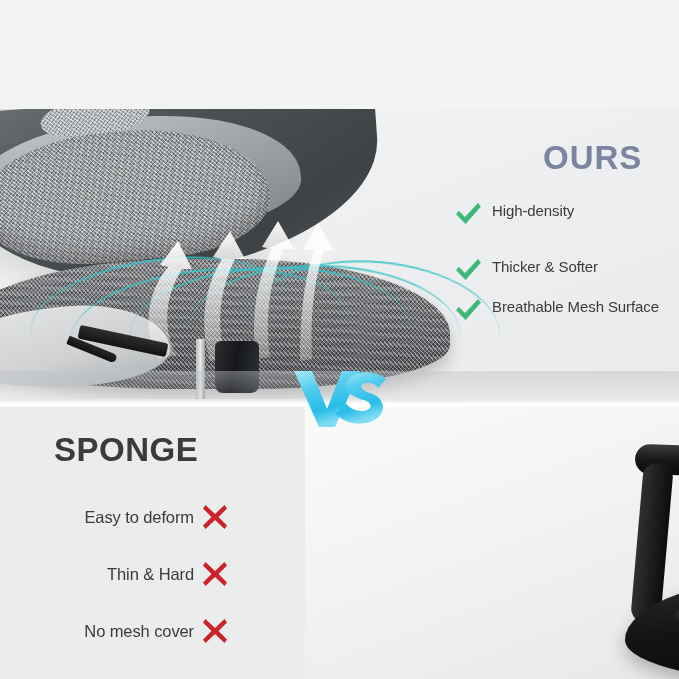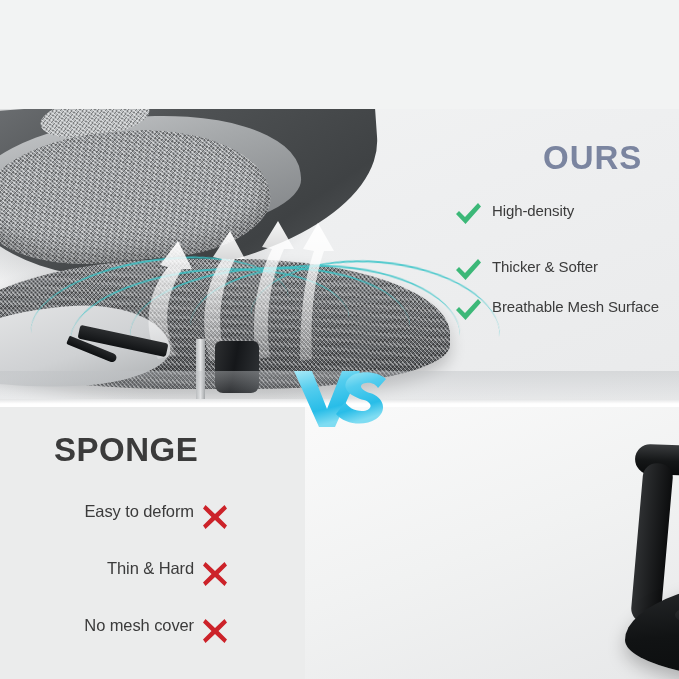--- a/index.html
+++ b/index.html
@@ -169,21 +169,21 @@
     background:radial-gradient(ellipse at 40% 40%, rgba(255,255,255,.14), rgba(255,255,255,0) 70%);
   }
 
   
   #others-block{position:absolute;left:0;top:407px;width:305px;height:272px;}
   #others-title{
     position:absolute;left:54px;top:24px;
     font-size:33px;font-weight:bold;color:#3b3b3b;letter-spacing:.5px;
   }
   .others-row{
-    position:absolute;right:75px;display:flex;gap:6px;
+    position:absolute;right:75px;display:flex;align-items:center;gap:6px;
     white-space:nowrap;
   }
   .others-text{font-size:16.5px;color:#3b3b3b;letter-spacing:-.1px;}
   .xmark{width:30px;height:30px;flex:0 0 30px;position:relative;}
 
   
   #vs-badge{
     position:absolute;left:290px;top:367px;width:104px;height:62px;
     z-index:40;
   }

